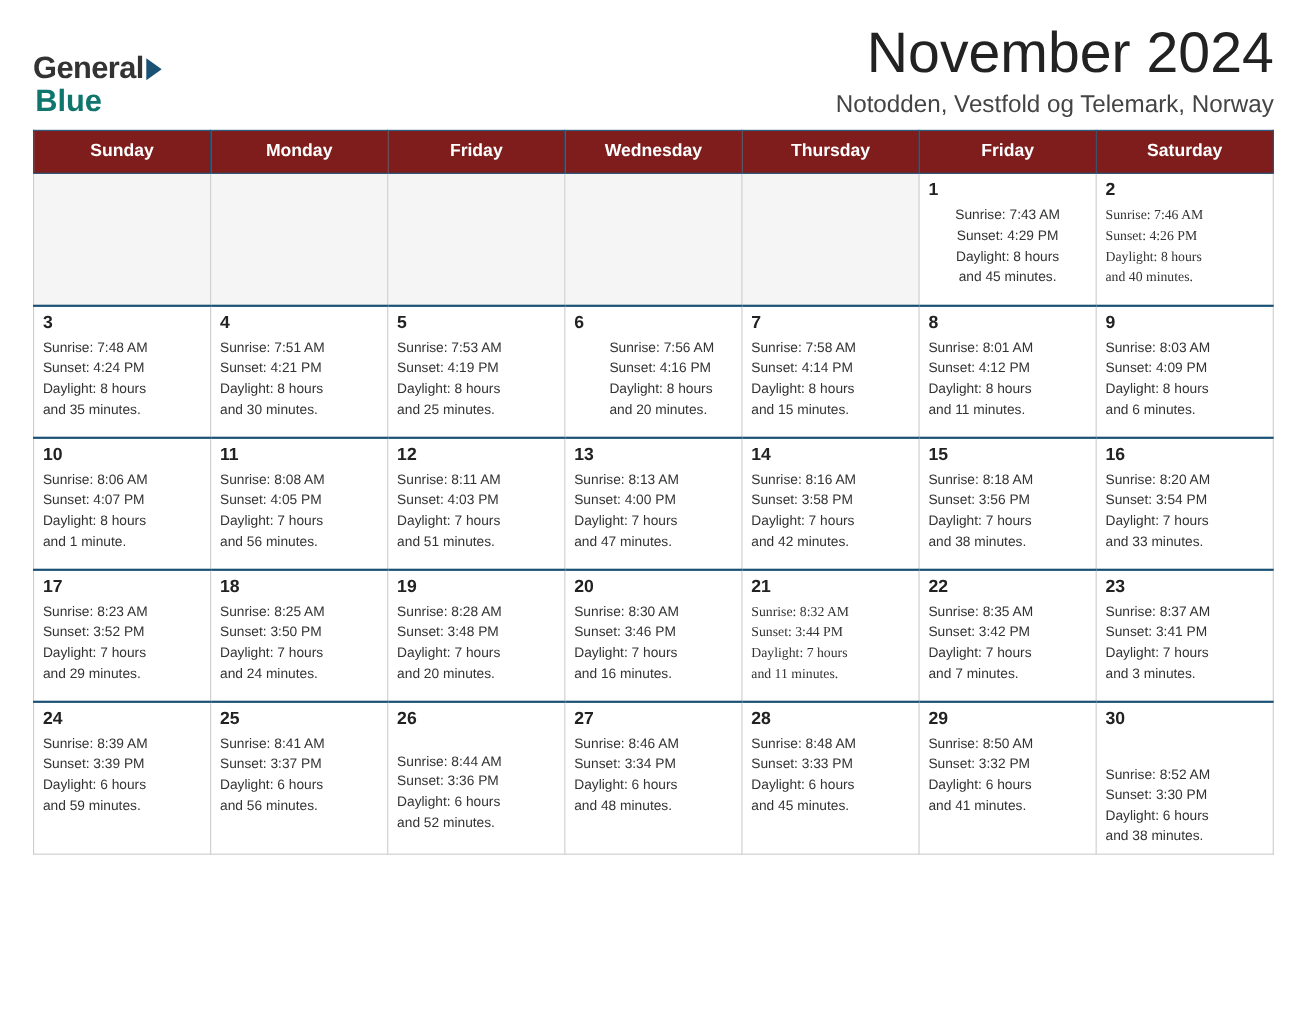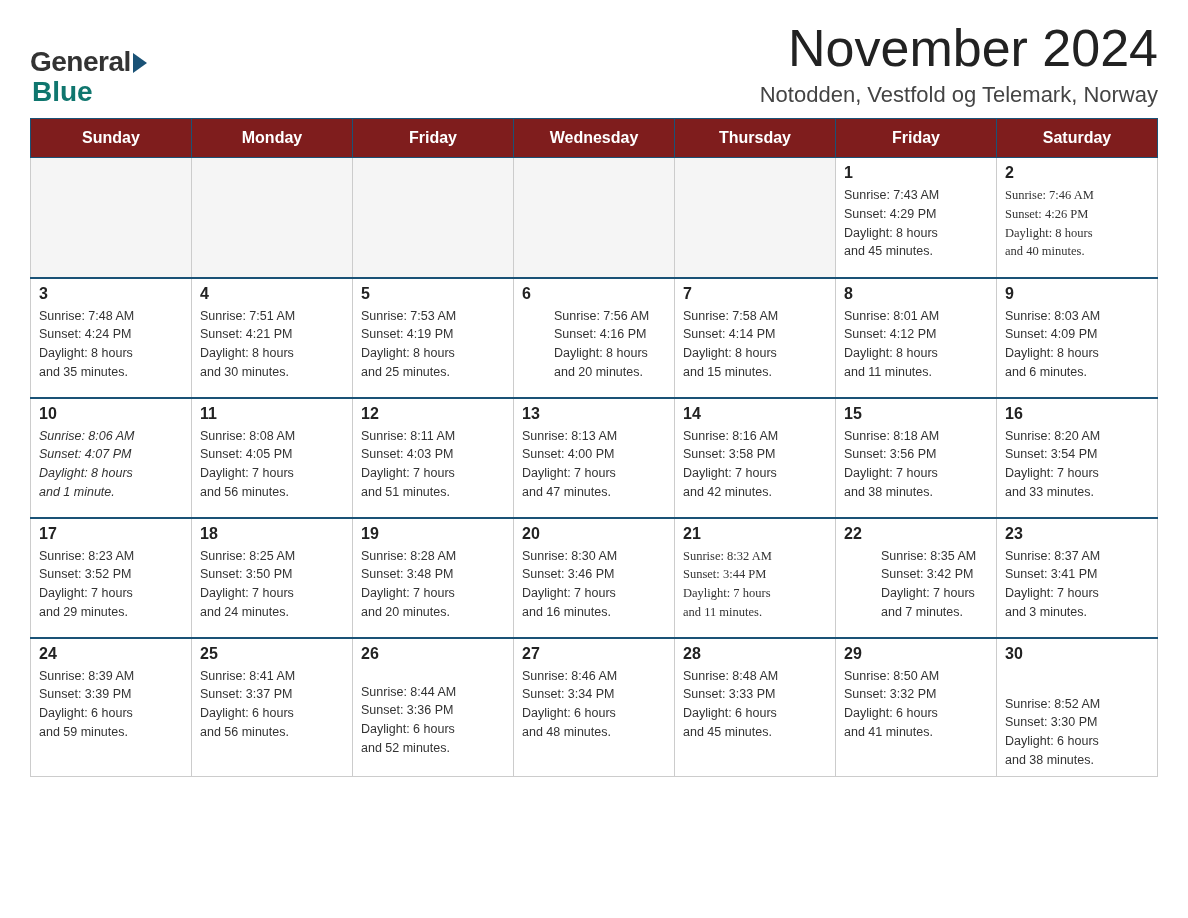--- a/index.html
+++ b/index.html
@@ -136,21 +136,21 @@
   </thead>
   <tbody id="calendar-body">
   <tr>
         <td class="empty"></td>
         <td class="empty"></td>
         <td class="empty"></td>
         <td class="empty"></td>
         <td class="empty"></td>
         <td>
           <span class="day-number">1</span>
-          <div class="day-info" style="white-space: pre-line;">Sunrise: 7:43 AM
+          <div class="day-info" style="white-space: pre-line; text-align: center;">Sunrise: 7:43 AM
 Sunset: 4:29 PM
 Daylight: 8 hours
 and 45 minutes.</div>
         </td>
         <td>
           <span class="day-number">2</span>
           <div class="day-info" style="white-space: pre-line; font-family: Liberation Serif, serif;">Sunrise: 7:46 AM
 Sunset: 4:26 PM
 Daylight: 8 hours
 and 40 minutes.</div>
@@ -203,21 +203,21 @@
           <span class="day-number">9</span>
           <div class="day-info" style="white-space: pre-line;">Sunrise: 8:03 AM
 Sunset: 4:09 PM
 Daylight: 8 hours
 and 6 minutes.</div>
         </td>
       </tr>
       <tr class="row-divider">
         <td>
           <span class="day-number">10</span>
-          <div class="day-info" style="white-space: pre-line; font-style: italic;">Sunrise: 8:06 AM
+          <div class="day-info" style="white-space: pre-line;">Sunrise: 8:06 AM
 Sunset: 4:07 PM
 Daylight: 8 hours
 and 1 minute.</div>
         </td>
         <td>
           <span class="day-number">11</span>
           <div class="day-info" style="white-space: pre-line;">Sunrise: 8:08 AM
 Sunset: 4:05 PM
 Daylight: 7 hours
 and 56 minutes.</div>
@@ -289,21 +289,21 @@
         </td>
         <td>
           <span class="day-number">21</span>
           <div class="day-info" style="white-space: pre-line; font-family: Liberation Serif, serif;">Sunrise: 8:32 AM
 Sunset: 3:44 PM
 Daylight: 7 hours
 and 11 minutes.</div>
         </td>
         <td>
           <span class="day-number">22</span>
-          <div class="day-info" style="white-space: pre-line; margin-left: 37px;">Sunrise: 8:35 AM
+          <div class="day-info" style="white-space: pre-line;">Sunrise: 8:35 AM
 Sunset: 3:42 PM
 Daylight: 7 hours
 and 7 minutes.</div>
         </td>
         <td>
           <span class="day-number">23</span>
           <div class="day-info" style="white-space: pre-line;">Sunrise: 8:37 AM
 Sunset: 3:41 PM
 Daylight: 7 hours
 and 3 minutes.</div>

